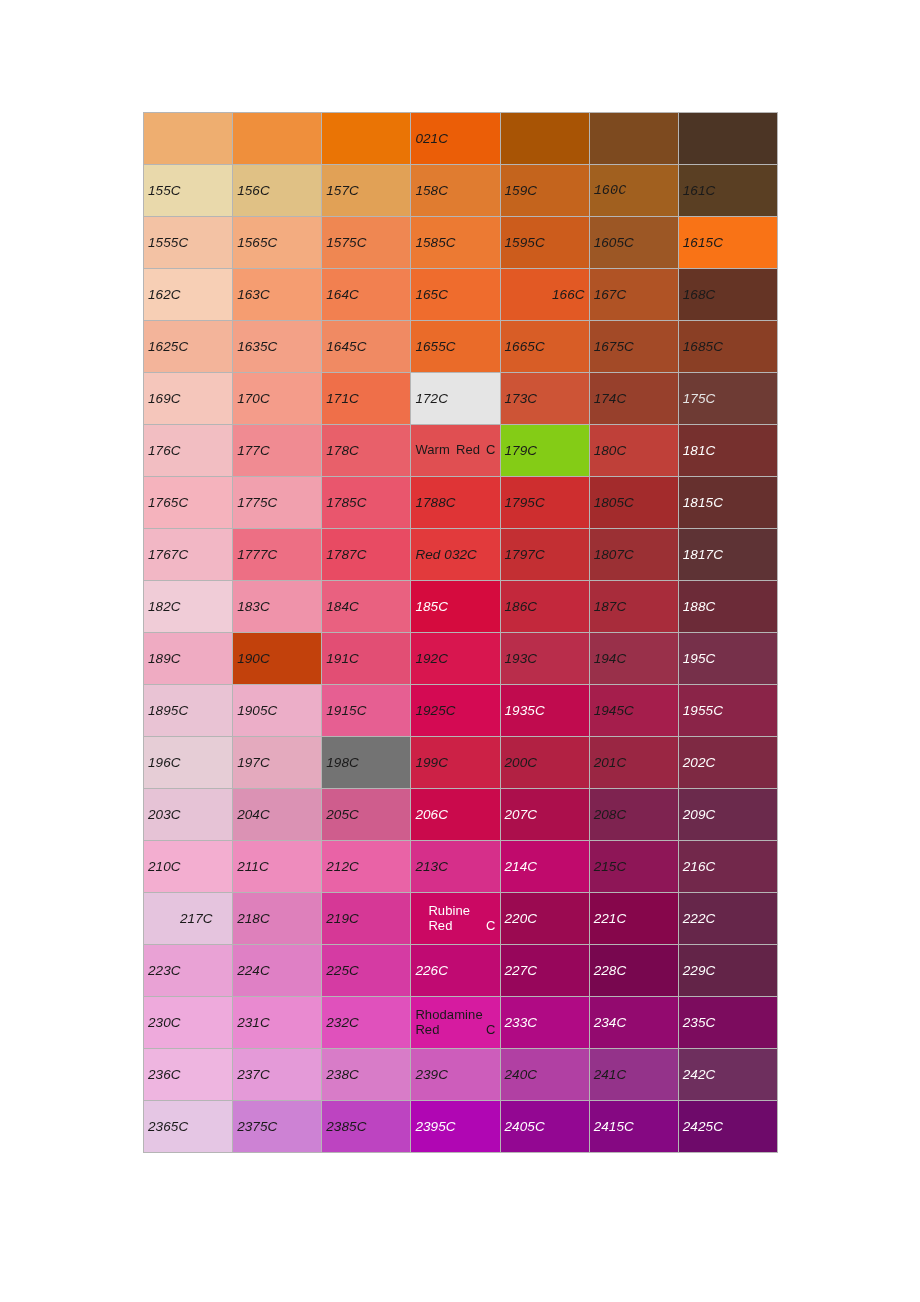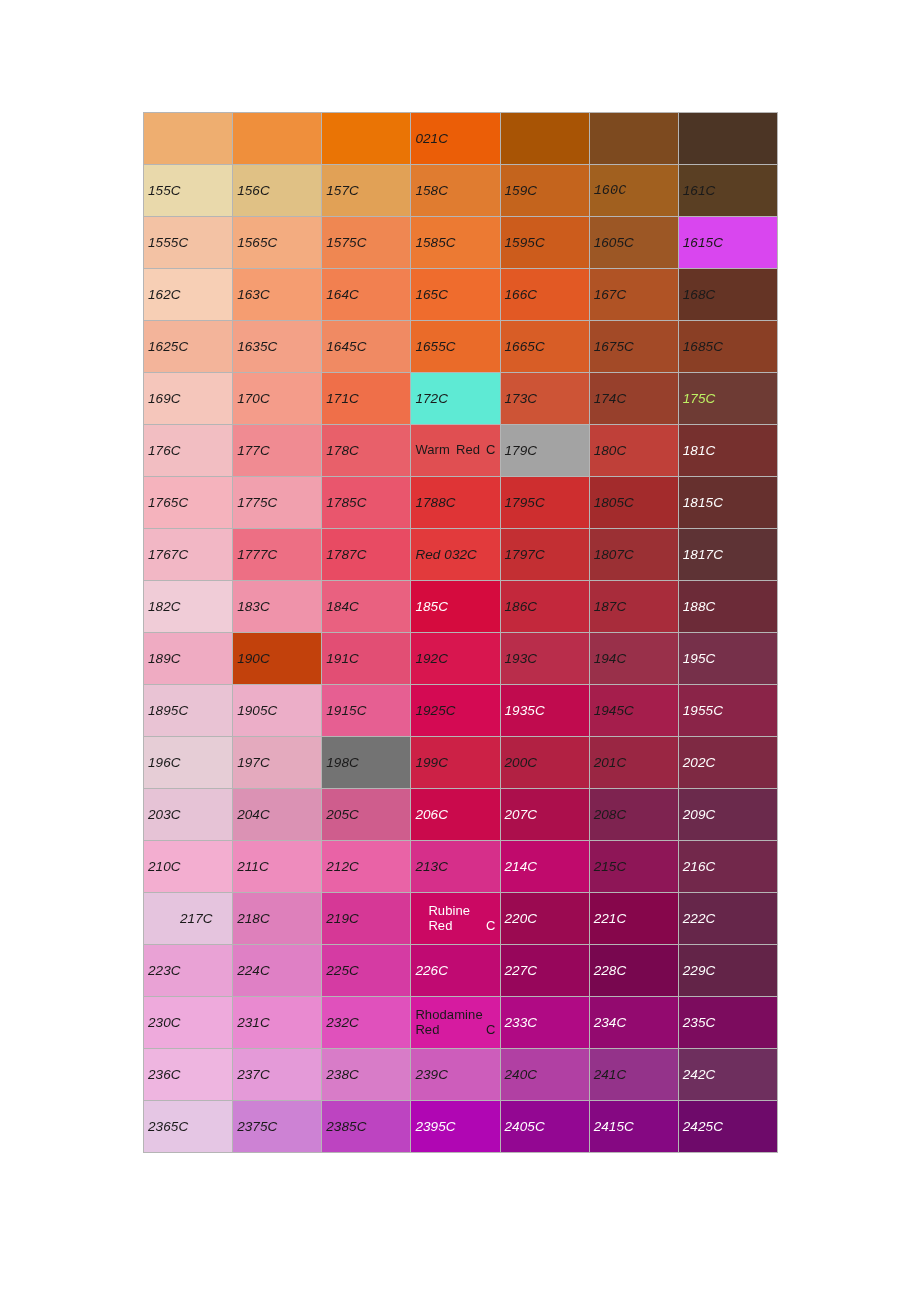--- a/index.html
+++ b/index.html
@@ -89,57 +89,57 @@
           <td style="background-color: rgb(161, 96, 31); color: rgb(26, 26, 26); font-family: Liberation Mono, monospace;">160C</td>
           <td style="background-color: rgb(90, 63, 35); color: rgb(26, 26, 26);">161C</td>
         </tr>
         <tr>
           <td style="background-color: rgb(243, 194, 164); color: rgb(26, 26, 26);">1555C</td>
           <td style="background-color: rgb(243, 172, 128); color: rgb(26, 26, 26);">1565C</td>
           <td style="background-color: rgb(239, 135, 82); color: rgb(26, 26, 26);">1575C</td>
           <td style="background-color: rgb(236, 122, 51); color: rgb(26, 26, 26);">1585C</td>
           <td style="background-color: rgb(204, 92, 28); color: rgb(26, 26, 26);">1595C</td>
           <td style="background-color: rgb(156, 87, 37); color: rgb(26, 26, 26);">1605C</td>
-          <td style="background-color: #d946ef; color: rgb(26, 26, 26);">1615C</td>
+          <td style="background-color: #f97316; color: rgb(26, 26, 26);">1615C</td>
         </tr>
         <tr>
           <td style="background-color: rgb(247, 207, 181); color: rgb(26, 26, 26);">162C</td>
           <td style="background-color: rgb(245, 157, 113); color: rgb(26, 26, 26);">163C</td>
           <td style="background-color: rgb(242, 128, 80); color: rgb(26, 26, 26);">164C</td>
           <td style="background-color: rgb(239, 108, 45); color: rgb(26, 26, 26);">165C</td>
-          <td style="background-color: rgb(226, 89, 36); color: rgb(26, 26, 26);">166C</td>
+          <td style="background-color: rgb(226, 89, 36); color: rgb(26, 26, 26); text-align: right;">166C</td>
           <td style="background-color: rgb(176, 83, 37); color: rgb(26, 26, 26);">167C</td>
           <td style="background-color: rgb(101, 52, 37); color: rgb(26, 26, 26);">168C</td>
         </tr>
         <tr>
           <td style="background-color: rgb(243, 180, 154); color: rgb(26, 26, 26);">1625C</td>
           <td style="background-color: rgb(243, 161, 135); color: rgb(26, 26, 26);">1635C</td>
           <td style="background-color: rgb(240, 138, 99); color: rgb(26, 26, 26);">1645C</td>
           <td style="background-color: rgb(234, 107, 41); color: rgb(26, 26, 26);">1655C</td>
           <td style="background-color: rgb(216, 93, 38); color: rgb(26, 26, 26);">1665C</td>
           <td style="background-color: rgb(163, 74, 39); color: rgb(26, 26, 26);">1675C</td>
           <td style="background-color: rgb(138, 63, 37); color: rgb(26, 26, 26);">1685C</td>
         </tr>
         <tr>
           <td style="background-color: rgb(245, 198, 187); color: rgb(26, 26, 26);">169C</td>
           <td style="background-color: rgb(244, 156, 138); color: rgb(26, 26, 26);">170C</td>
           <td style="background-color: rgb(239, 111, 73); color: rgb(26, 26, 26);">171C</td>
-          <td style="background-color: #5eead4; color: rgb(26, 26, 26);">172C</td>
+          <td style="background-color: #e5e5e5; color: rgb(26, 26, 26);">172C</td>
           <td style="background-color: rgb(205, 84, 54); color: rgb(26, 26, 26);">173C</td>
           <td style="background-color: rgb(151, 64, 44); color: rgb(26, 26, 26);">174C</td>
-          <td style="background-color: rgb(110, 59, 52); color: #bef264;">175C</td>
+          <td style="background-color: rgb(110, 59, 52); color: #e5e5e5;">175C</td>
         </tr>
         <tr>
           <td style="background-color: rgb(242, 190, 194); color: rgb(26, 26, 26);">176C</td>
           <td style="background-color: rgb(240, 139, 146); color: rgb(26, 26, 26);">177C</td>
           <td style="background-color: rgb(232, 96, 106); color: rgb(26, 26, 26);">178C</td>
           <td class="named" style="background-color: rgb(224, 79, 82); color: rgb(26, 26, 26);">
             <span class="nm">Warm Red C</span>
           </td>
-          <td style="background-color: #a3a3a3; color: rgb(26, 26, 26);">179C</td>
+          <td style="background-color: #84cc16; color: rgb(26, 26, 26);">179C</td>
           <td style="background-color: rgb(191, 64, 57); color: rgb(26, 26, 26);">180C</td>
           <td style="background-color: rgb(118, 48, 46); color: rgb(255, 255, 255); margin-top: 17px;">181C</td>
         </tr>
         <tr>
           <td style="background-color: rgb(245, 179, 189); color: rgb(26, 26, 26);">1765C</td>
           <td style="background-color: rgb(241, 160, 174); color: rgb(26, 26, 26);">1775C</td>
           <td style="background-color: rgb(233, 86, 109); color: rgb(26, 26, 26);">1785C</td>
           <td style="background-color: rgb(223, 52, 54); color: rgb(26, 26, 26);">1788C</td>
           <td style="background-color: rgb(206, 46, 47); color: rgb(26, 26, 26);">1795C</td>
           <td style="background-color: rgb(163, 43, 44); color: rgb(26, 26, 26);">1805C</td>

